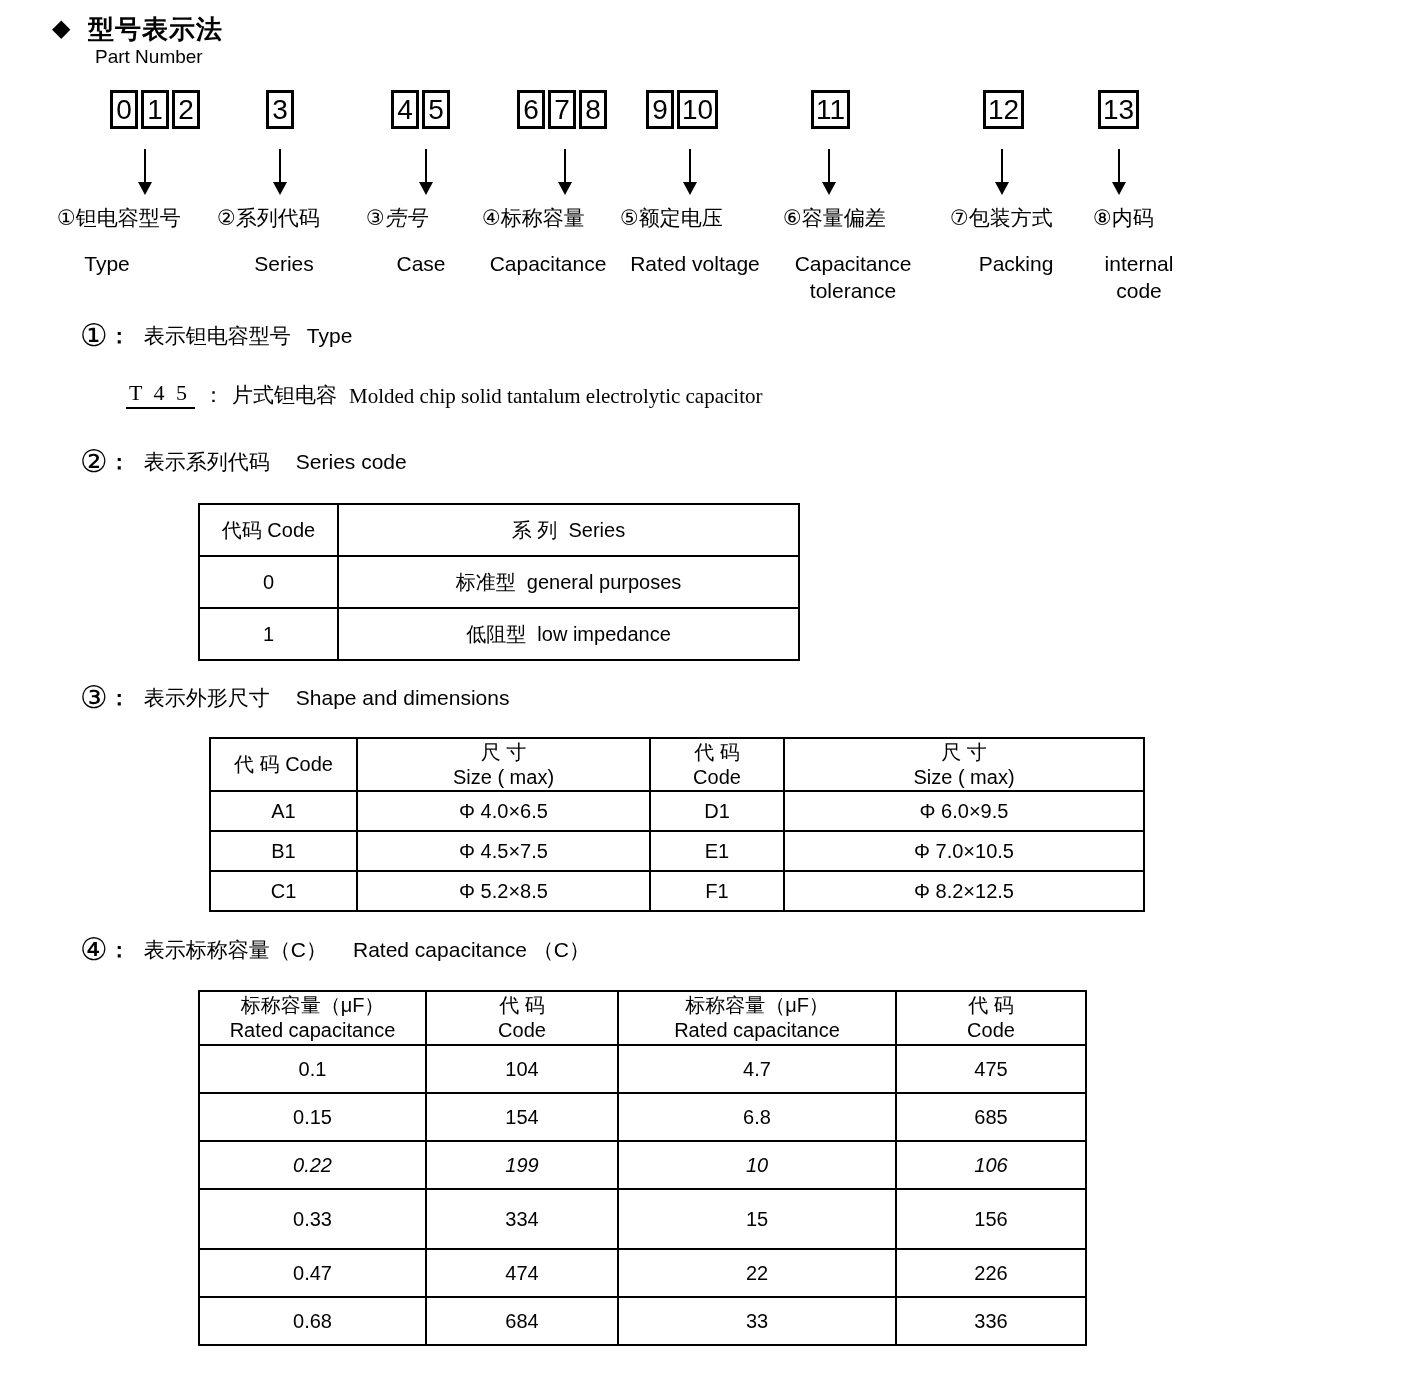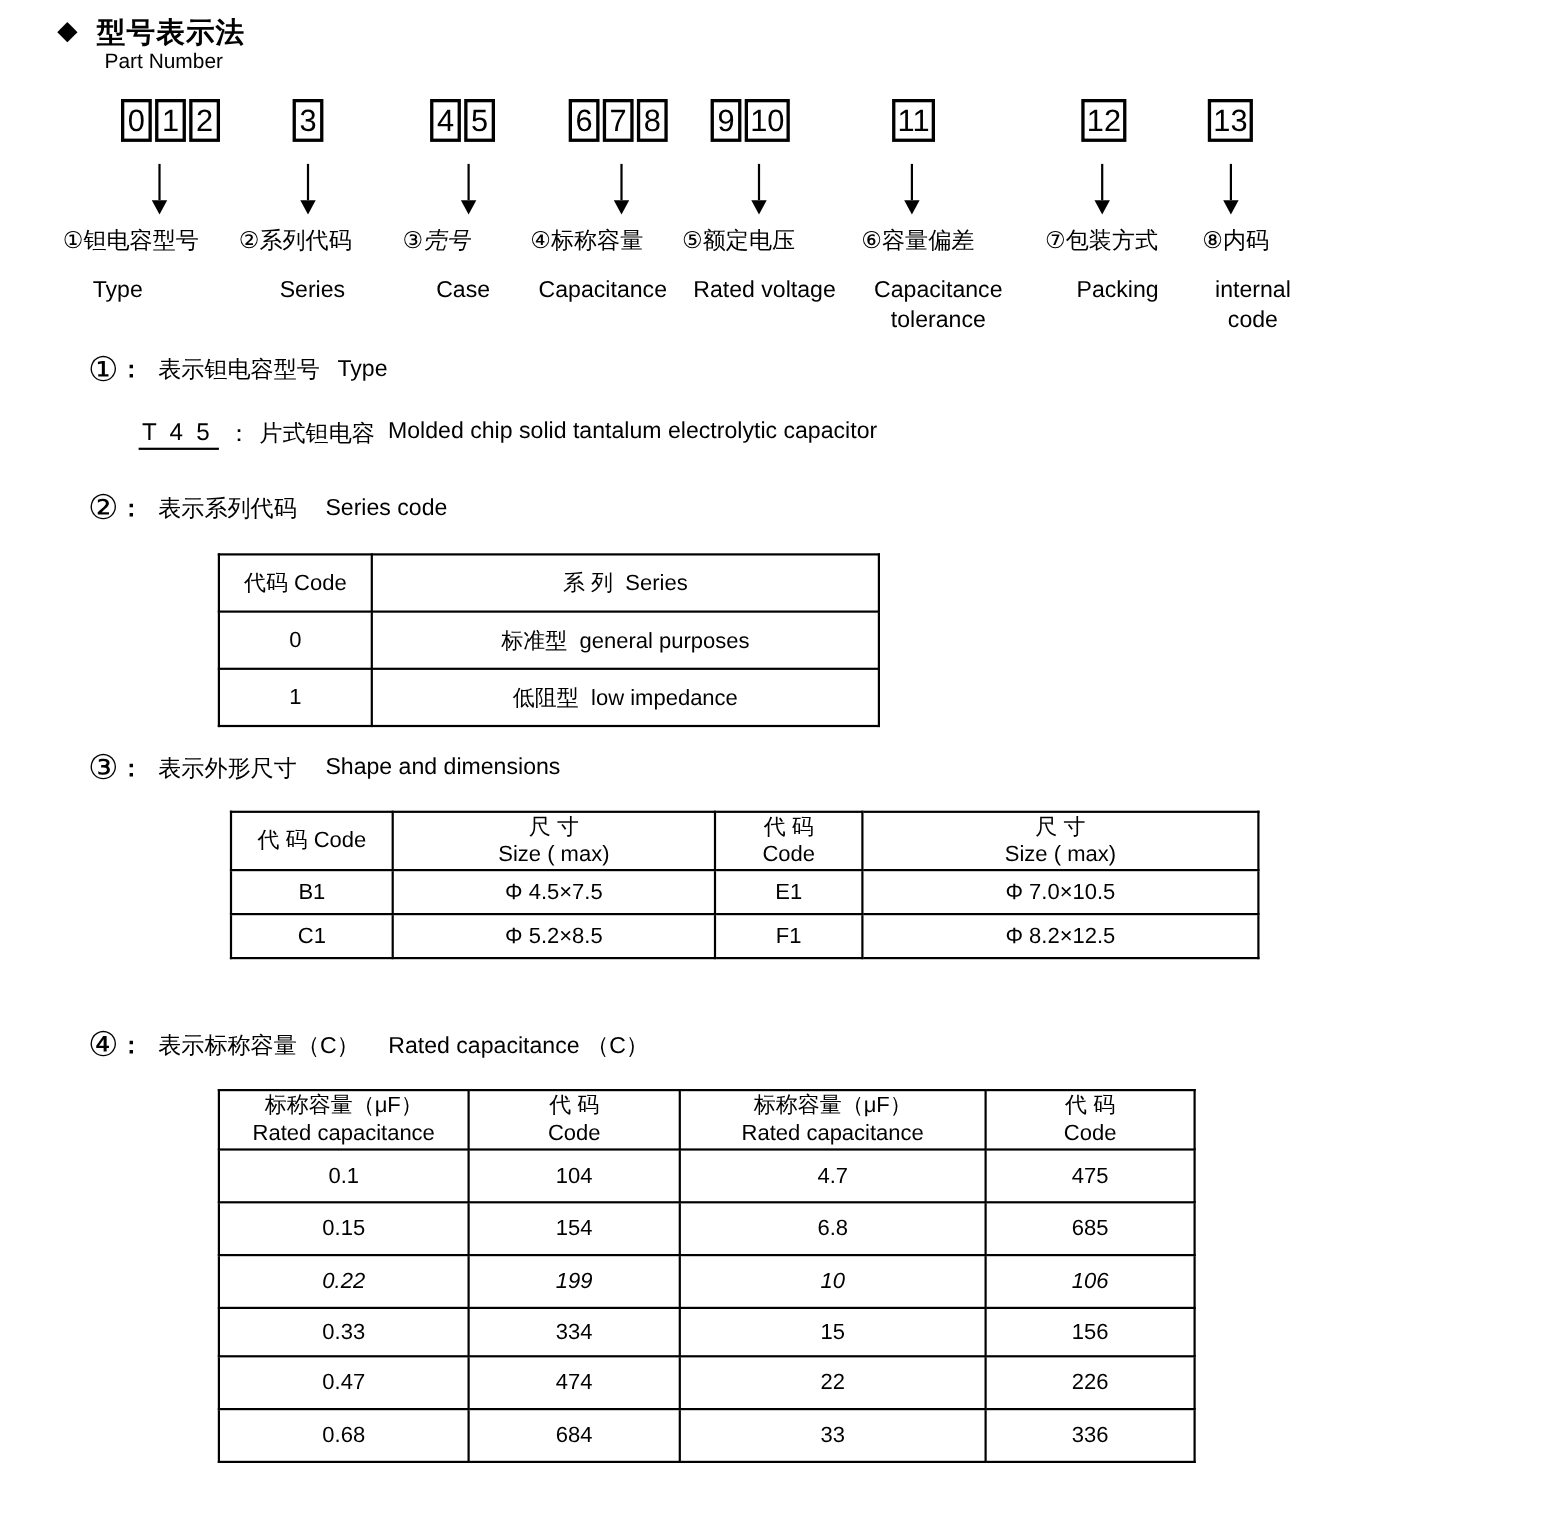--- a/index.html
+++ b/index.html
@@ -30,21 +30,21 @@
   .lbl-en { position:absolute; top:250px; font-size:21px; line-height:27px; text-align:center; white-space:pre-line; }
 
   
   .sec-head { position:absolute; display:flex; align-items:center; font-size:21px; }
   .sec-num { font-size:31px; line-height:1; }
   .sec-colon { font-size:21px; font-weight:bold; margin-left:1px; }
   .sec-cn { margin-left:14px; white-space:pre; }
   .sec-en { margin-left:26px; white-space:pre; }
 
   
-  .t45-line { position:absolute; font-size:21px; display:flex; align-items:flex-start; }
+  .t45-line { position:absolute; font-size:21px; display:flex; align-items:flex-end;font-family:Liberation Serif, serif; }
   .t45-code { font-size:22px; white-space:pre; letter-spacing:3px; border-bottom:2px solid #000; padding:0 5px 1px 3px; }
   .t45-sep { margin:0 8px 0 8px; }
   .t45-en { margin-left:12px; }
 
   
   table.doc { position:absolute; border-collapse:collapse; table-layout:fixed; }
   table.doc th, table.doc td {
     border:2px solid #000; text-align:center; vertical-align:middle;
     font-size:20px; font-weight:normal; padding:0; overflow:hidden;
   }
@@ -213,20 +213,26 @@
       <th>
             <span class="hl">代 码</span>
             <span class="hl">Code</span>
           </th>
       <th>
             <span class="hl">尺 寸</span>
             <span class="hl">Size ( max)</span>
           </th>
     </tr>
     <tr style="height:40px;">
+      <td><span class="cellv">A1</span></td>
+      <td><span class="cellv">Φ 4.0×6.5</span></td>
+      <td><span class="cellv">D1</span></td>
+      <td><span class="cellv">Φ 6.0×9.5</span></td>
+    </tr>
+    <tr style="height:40px;">
       <td><span class="cellv">B1</span></td>
       <td><span class="cellv">Φ 4.5×7.5</span></td>
       <td><span class="cellv">E1</span></td>
       <td><span class="cellv">Φ 7.0×10.5</span></td>
     </tr>
     <tr style="height:40px;">
       <td><span class="cellv">C1</span></td>
       <td><span class="cellv">Φ 5.2×8.5</span></td>
       <td><span class="cellv">F1</span></td>
       <td><span class="cellv">Φ 8.2×12.5</span></td>
@@ -277,21 +283,21 @@
       <td><span class="cellv">154</span></td>
       <td><span class="cellv">6.8</span></td>
       <td><span class="cellv">685</span></td>
     </tr>
     <tr style="height:48px;font-style:italic;">
       <td><span class="cellv">0.22</span></td>
       <td><span class="cellv">199</span></td>
       <td><span class="cellv">10</span></td>
       <td><span class="cellv">106</span></td>
     </tr>
-    <tr style="height:44px;">
+    <tr style="height:60px;">
       <td><span class="cellv">0.33</span></td>
       <td><span class="cellv">334</span></td>
       <td><span class="cellv">15</span></td>
       <td><span class="cellv">156</span></td>
     </tr>
     <tr style="height:48px;">
       <td><span class="cellv">0.47</span></td>
       <td><span class="cellv">474</span></td>
       <td><span class="cellv">22</span></td>
       <td><span class="cellv">226</span></td>

